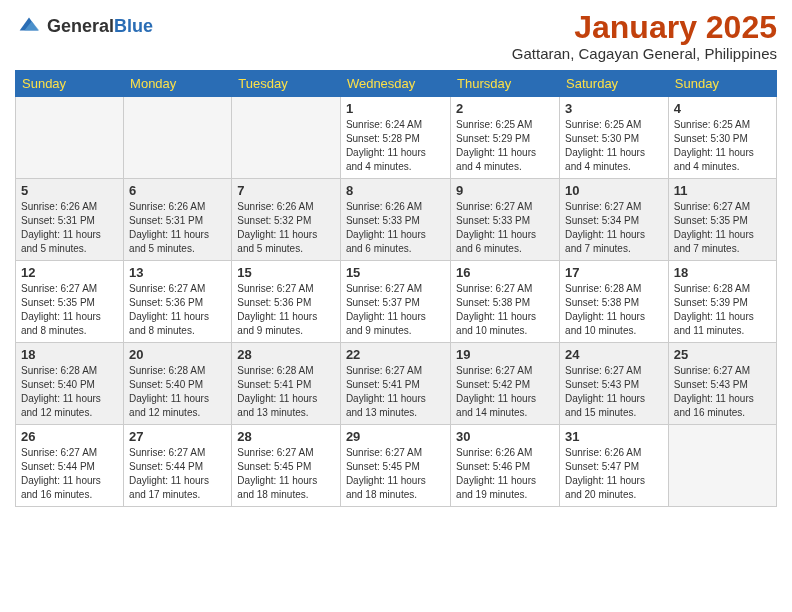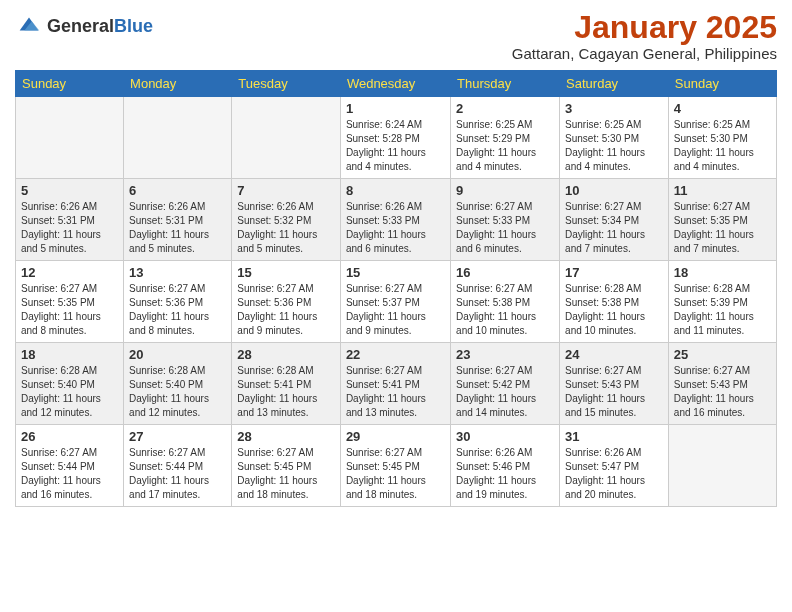--- a/index.html
+++ b/index.html
@@ -230,21 +230,21 @@
           </td>
           <td>
             <span class="day-number">28</span>
             <div class="day-info">Sunrise: 6:28 AM<br>Sunset: 5:41 PM<br>Daylight: 11 hours and 13 minutes.</div>
           </td>
           <td>
             <span class="day-number">22</span>
             <div class="day-info">Sunrise: 6:27 AM<br>Sunset: 5:41 PM<br>Daylight: 11 hours and 13 minutes.</div>
           </td>
           <td>
-            <span class="day-number">23</span>
+            <span class="day-number">19</span>
             <div class="day-info">Sunrise: 6:27 AM<br>Sunset: 5:42 PM<br>Daylight: 11 hours and 14 minutes.</div>
           </td>
           <td>
             <span class="day-number">24</span>
             <div class="day-info">Sunrise: 6:27 AM<br>Sunset: 5:43 PM<br>Daylight: 11 hours and 15 minutes.</div>
           </td>
           <td>
             <span class="day-number">25</span>
             <div class="day-info">Sunrise: 6:27 AM<br>Sunset: 5:43 PM<br>Daylight: 11 hours and 16 minutes.</div>
           </td>

